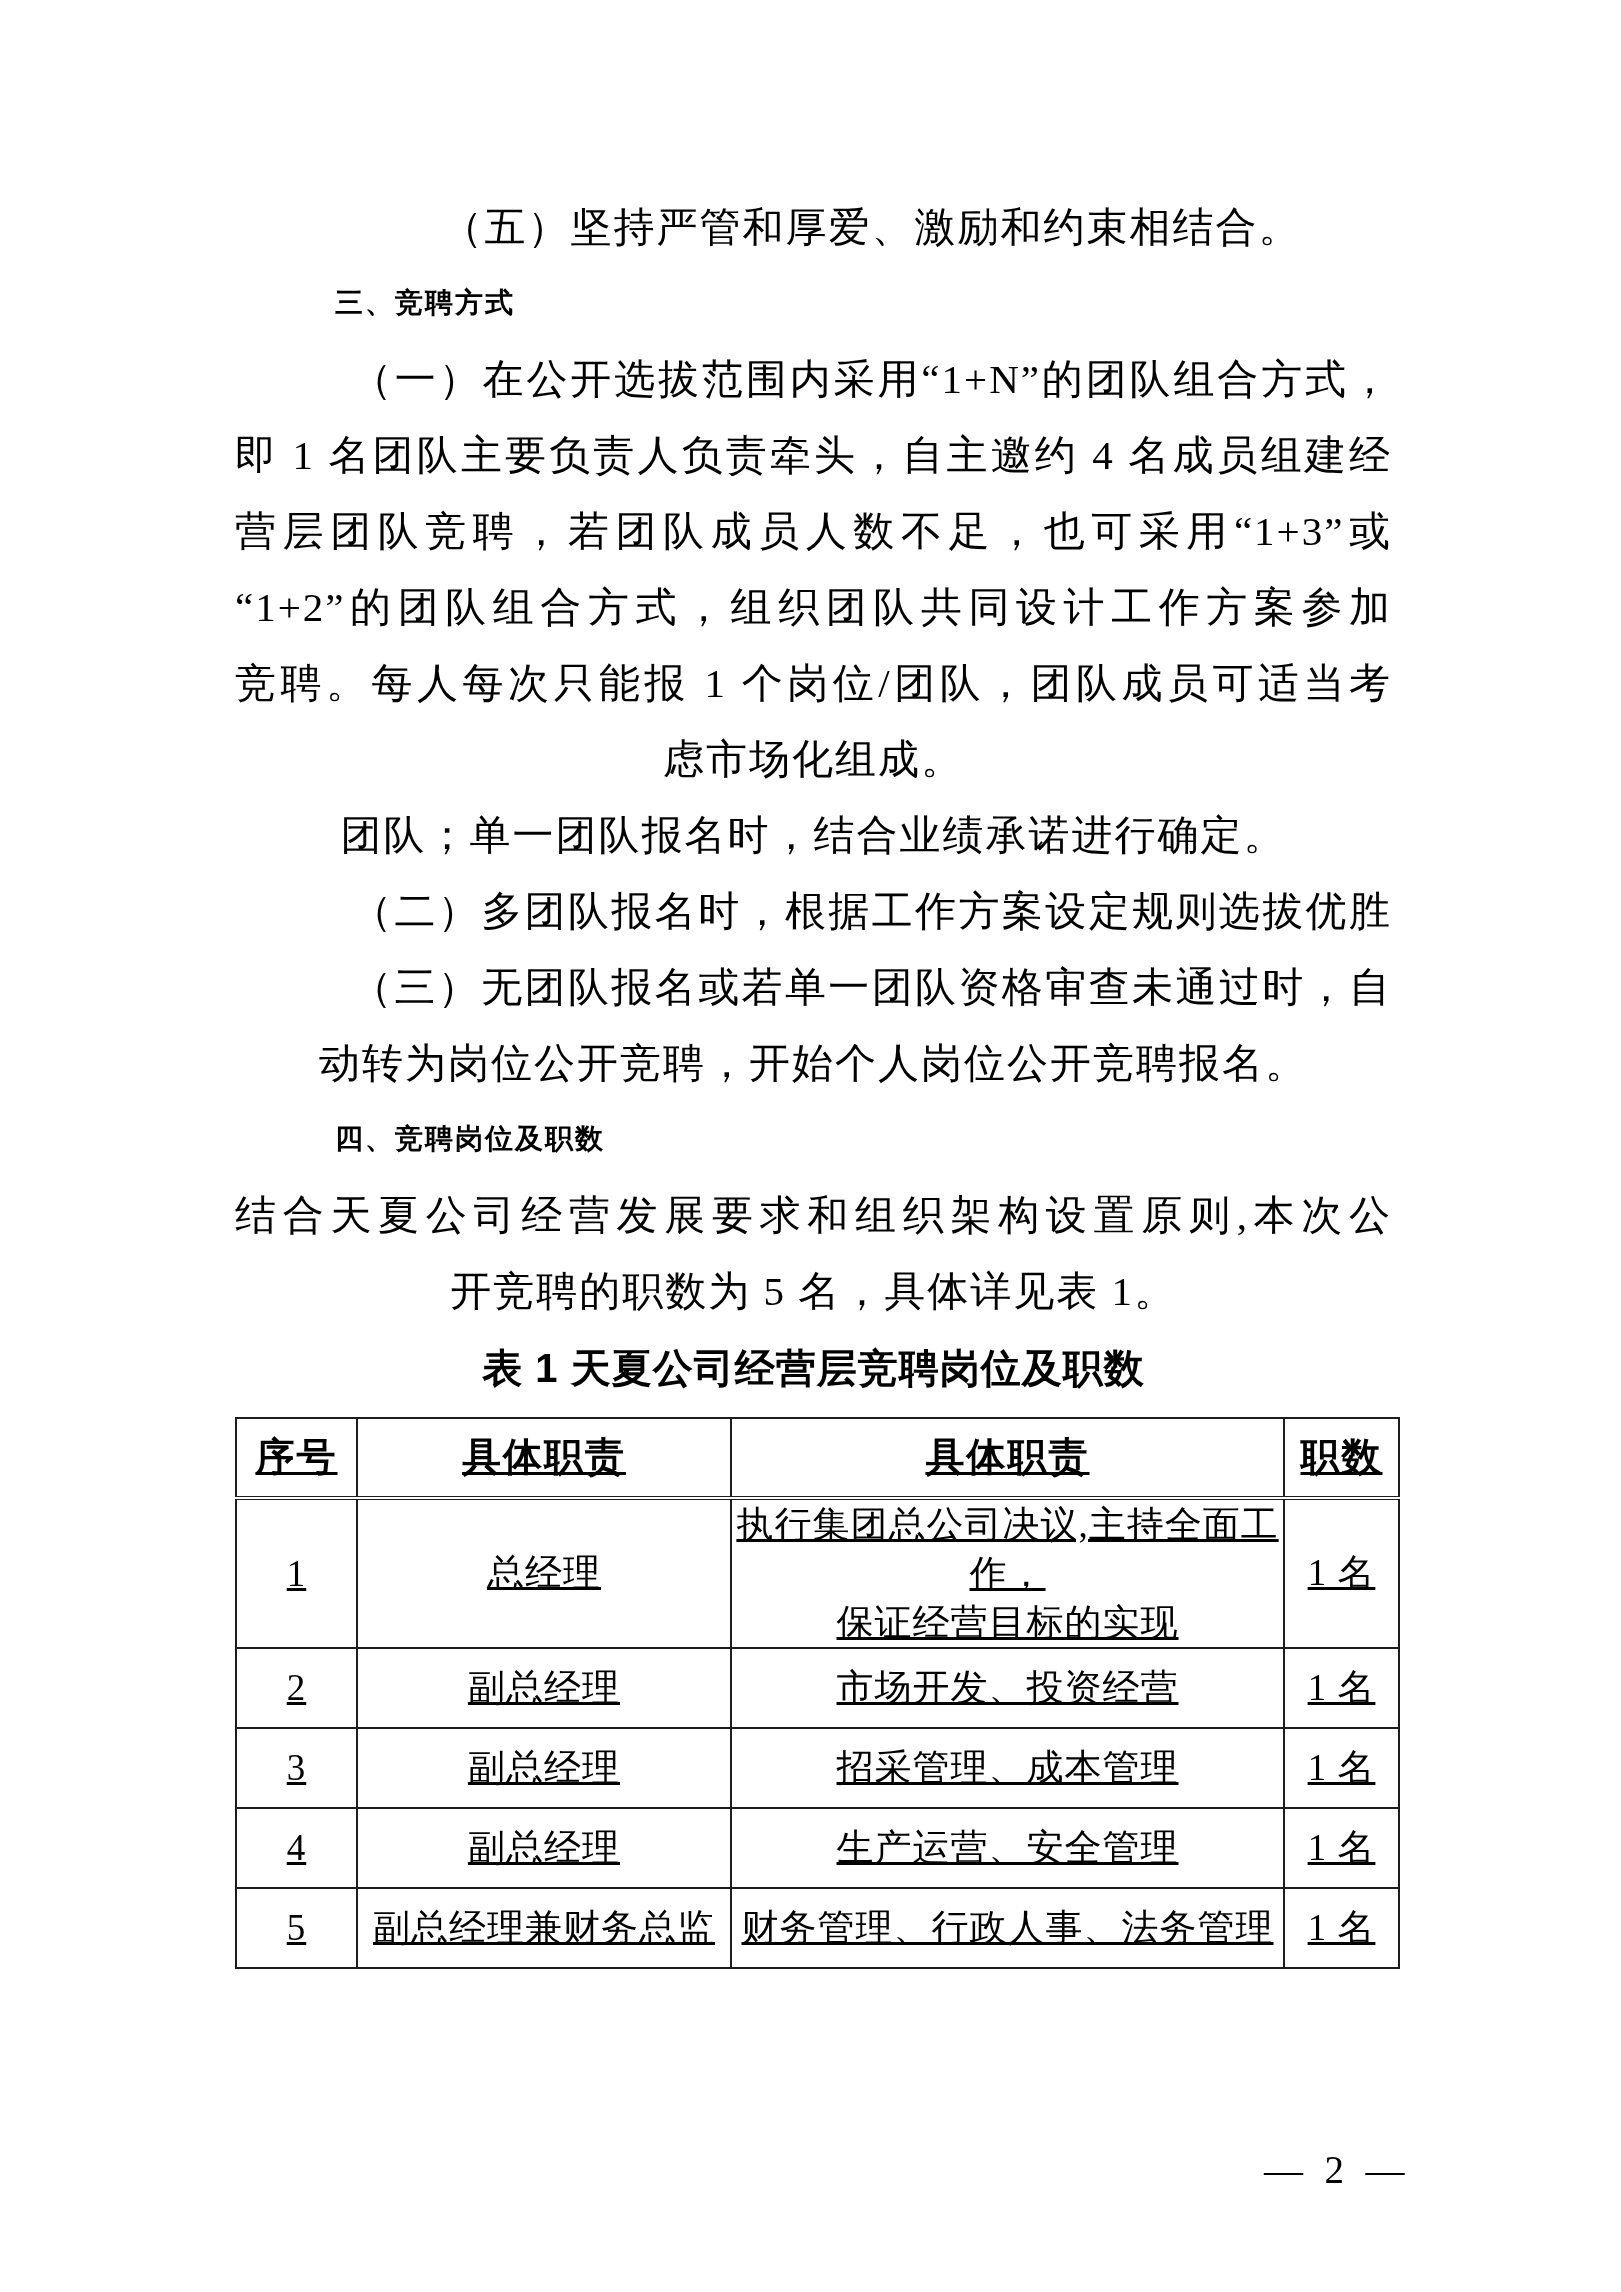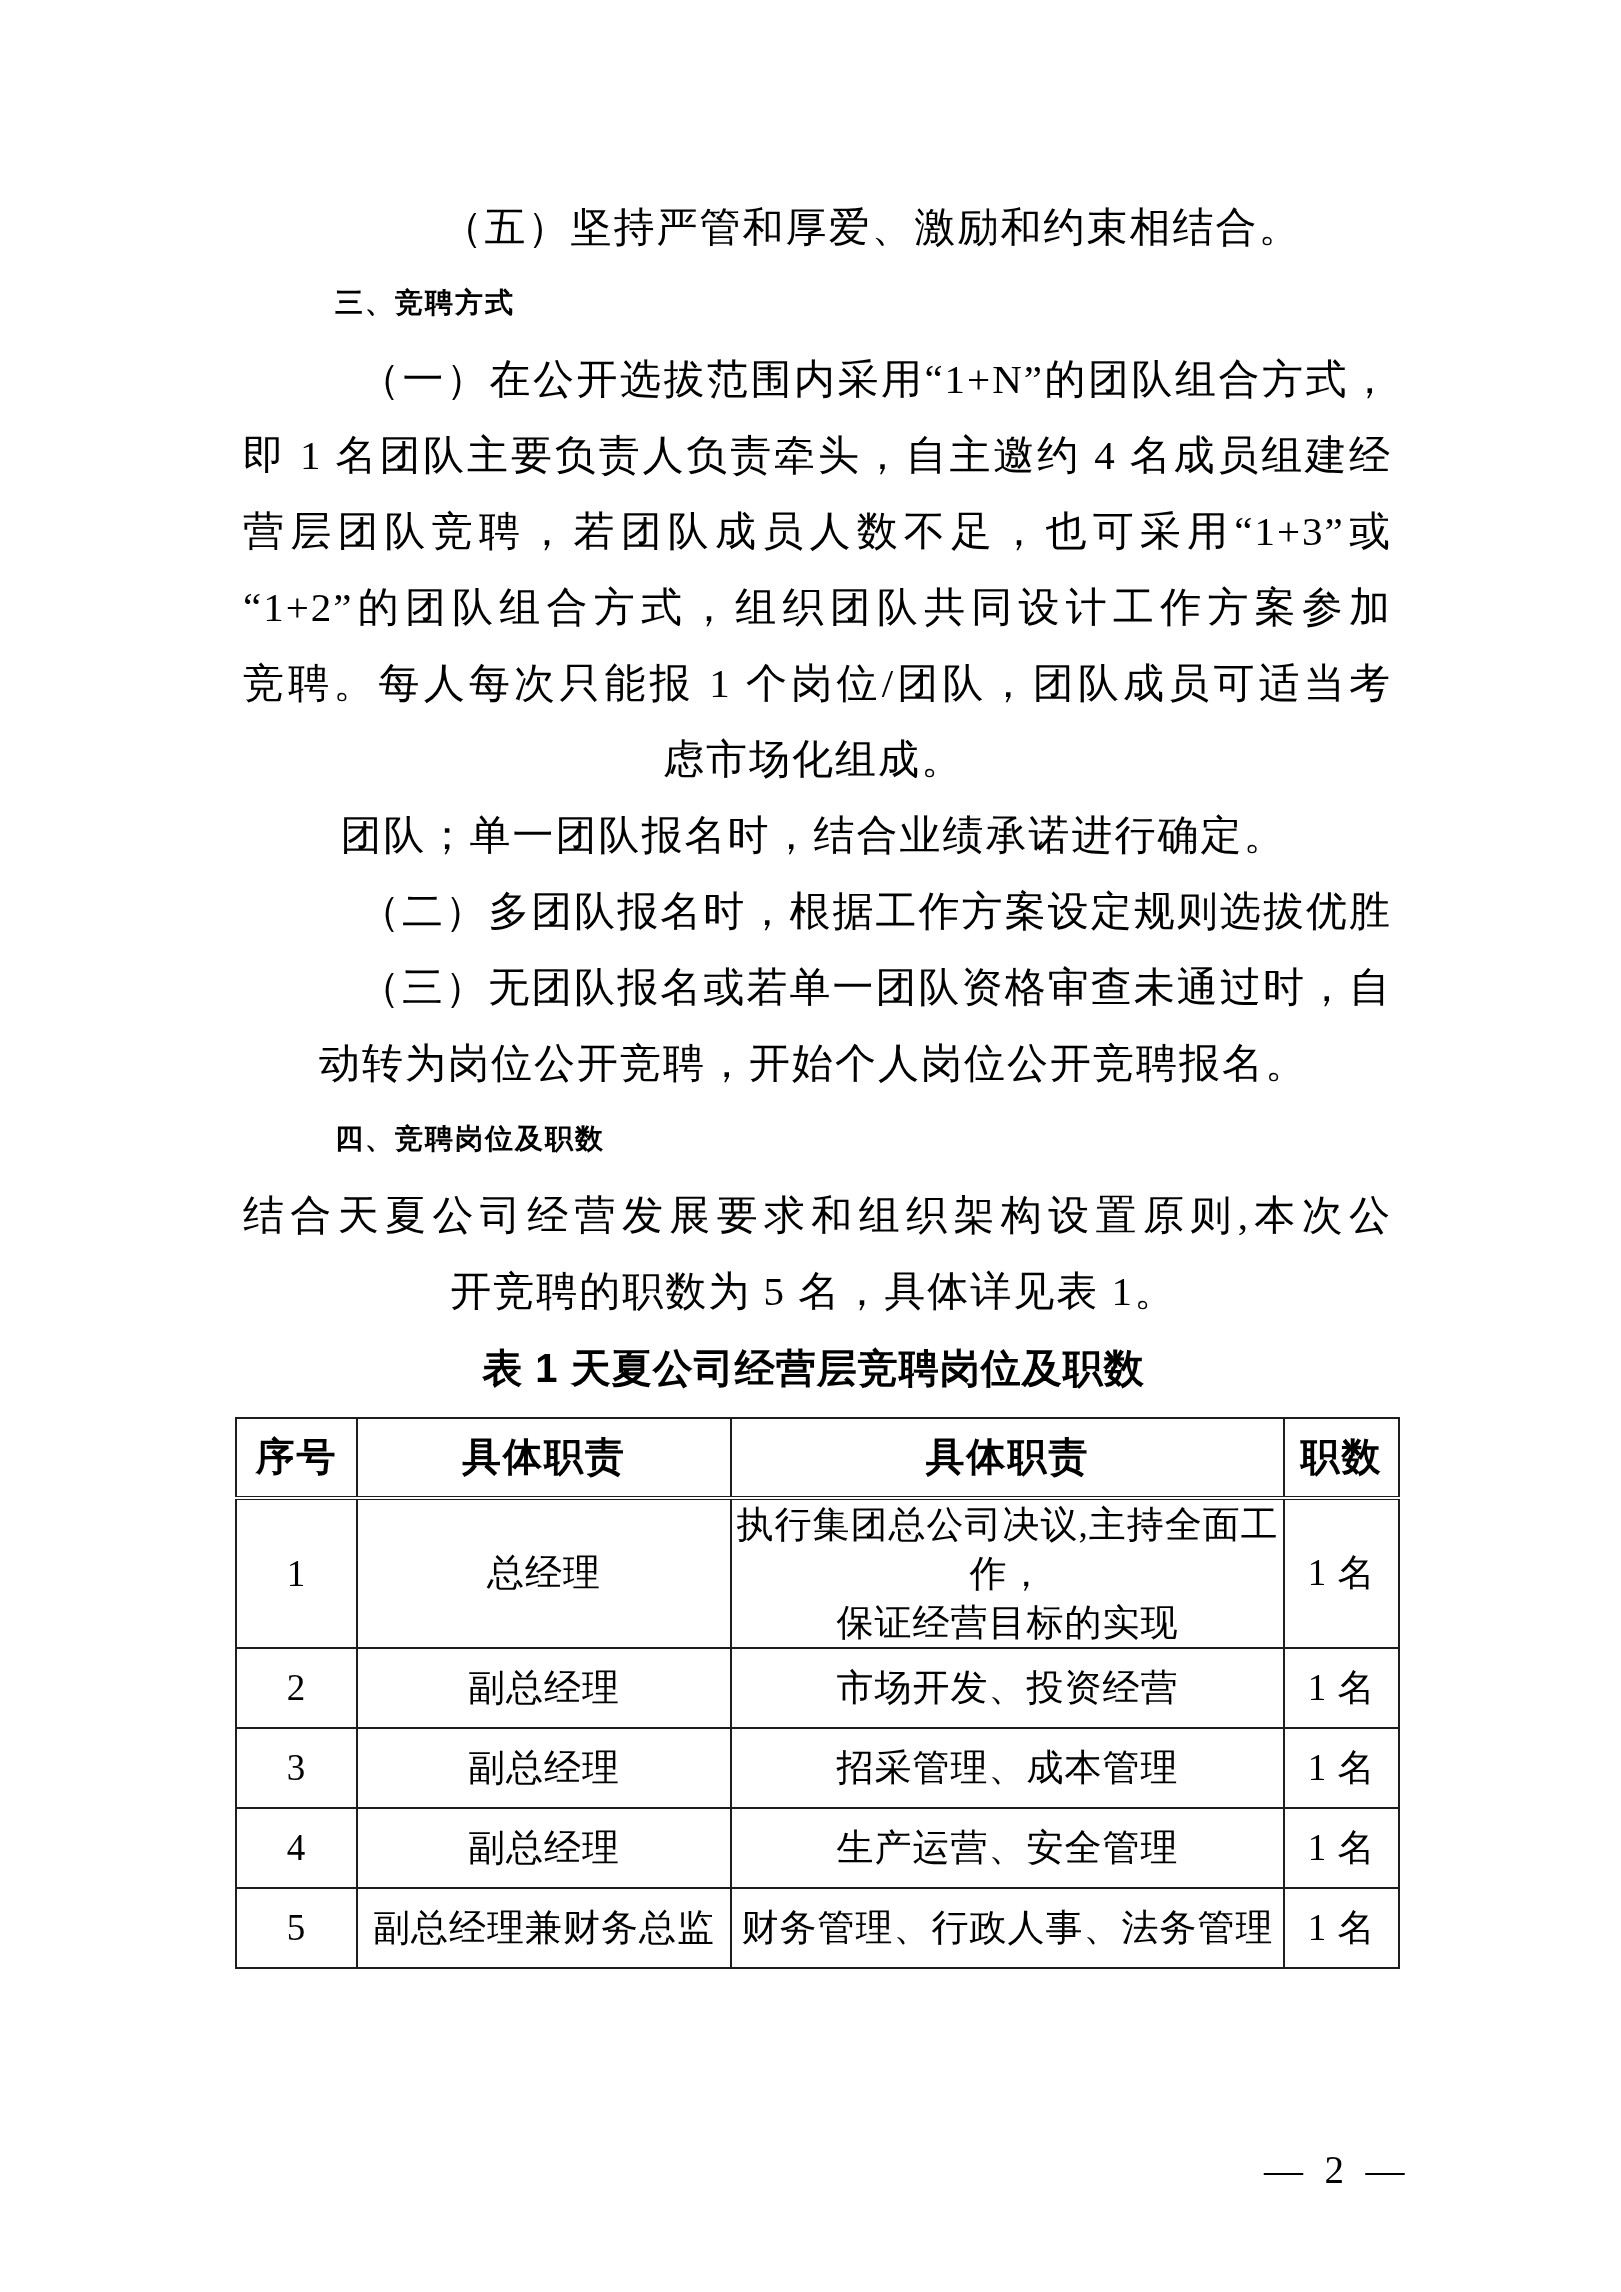--- a/index.html
+++ b/index.html
@@ -11,36 +11,37 @@
   }
   .content{
     position:absolute;left:235px;top:189px;width:1157px;
   }
   .bline{
     font-size:41px;line-height:76px;height:76px;
     letter-spacing:2px;white-space:nowrap;
     font-family:"Liberation Serif","DejaVu Serif",serif;
     text-align:center;
   }
-  .just{white-space:normal;text-align:justify;text-align-last:justify;margin-left:8px;}
+  .just{white-space:normal;text-align:justify;text-align-last:justify;}
   .ind{text-indent:116px;}
   .heading{
     font-family:"Liberation Sans","DejaVu Sans",sans-serif;
     font-weight:bold;font-size:28px;line-height:76px;height:76px;
     padding-left:100px;letter-spacing:2px;
   }
   .tbl-title{
     font-family:"Liberation Sans","DejaVu Sans",sans-serif;
     font-weight:bold;font-size:40px;line-height:78px;height:78px;
     text-align:center;letter-spacing:1px;
   }
   table.positions{
     border-collapse:collapse;table-layout:fixed;
     width:1162px;margin-top:9.8px;
     border:2.9px solid #1d1d1d;
+    text-decoration:underline;
   }
   table.positions col.c1{width:121px;}
   table.positions col.c2{width:374px;}
   table.positions col.c3{width:553px;}
   table.positions col.c4{width:115px;}
   table.positions th,table.positions td{
     border:2px solid #1d1d1d;
     text-align:center;vertical-align:middle;
     padding:0;
   }

